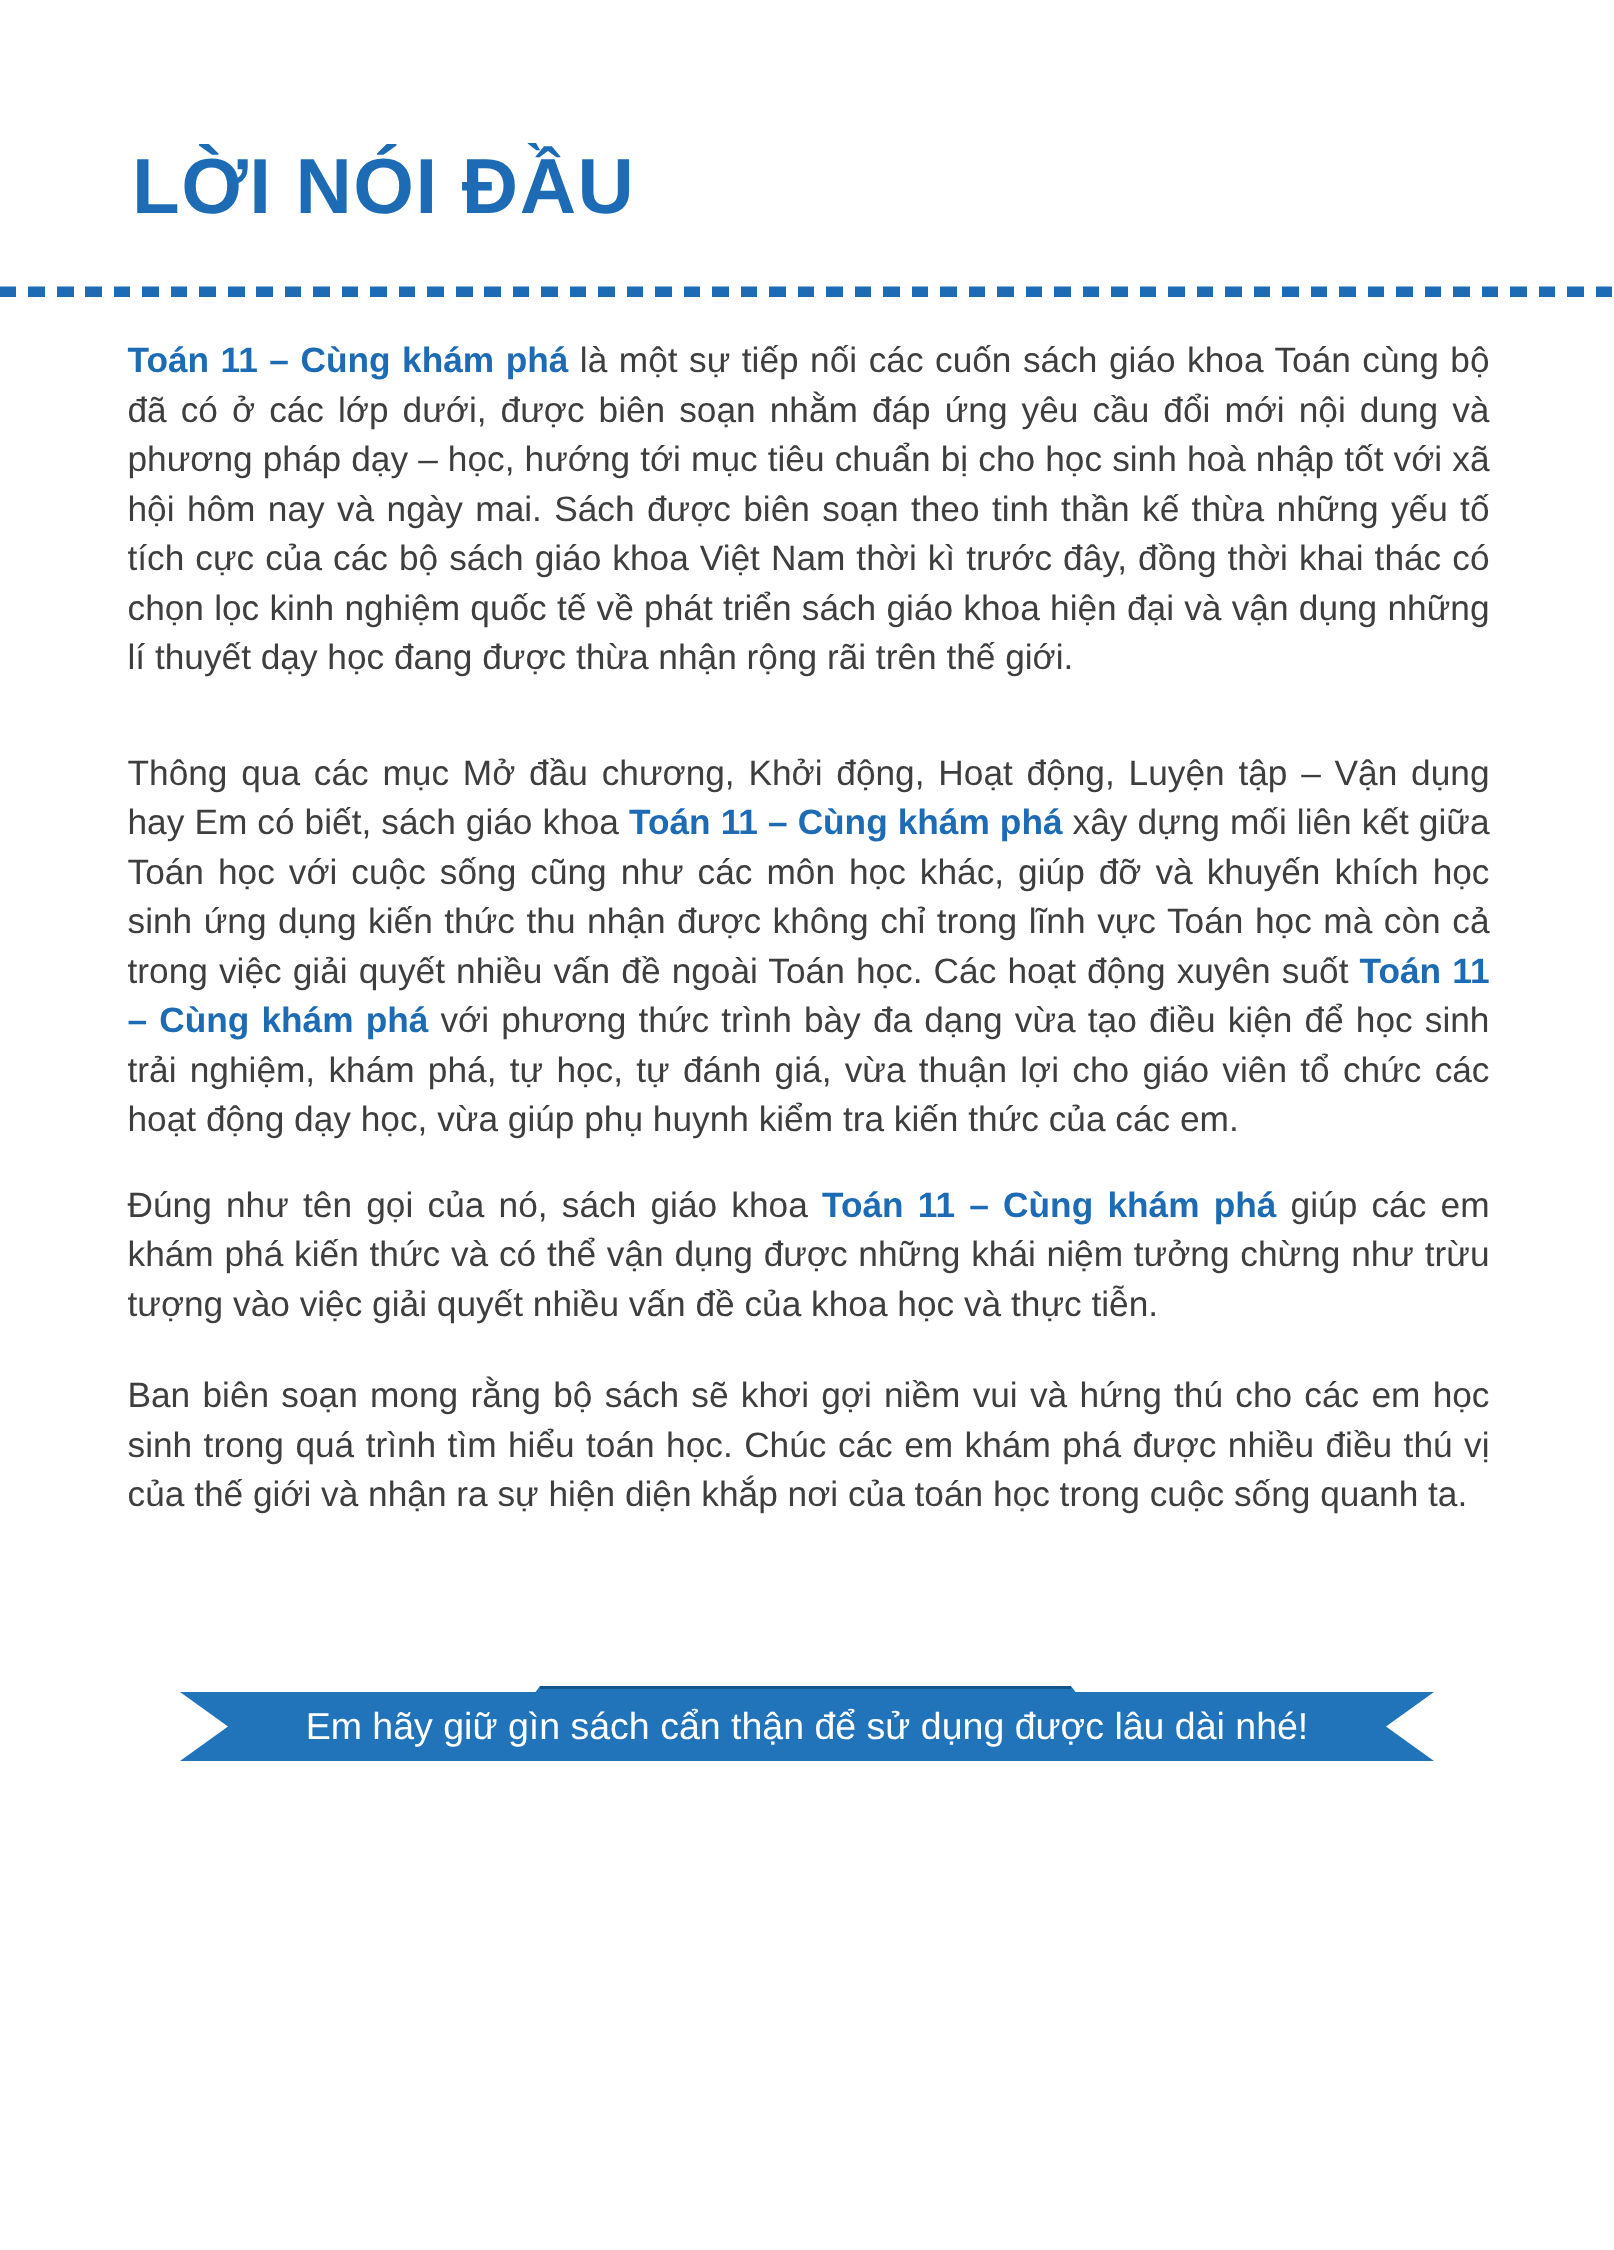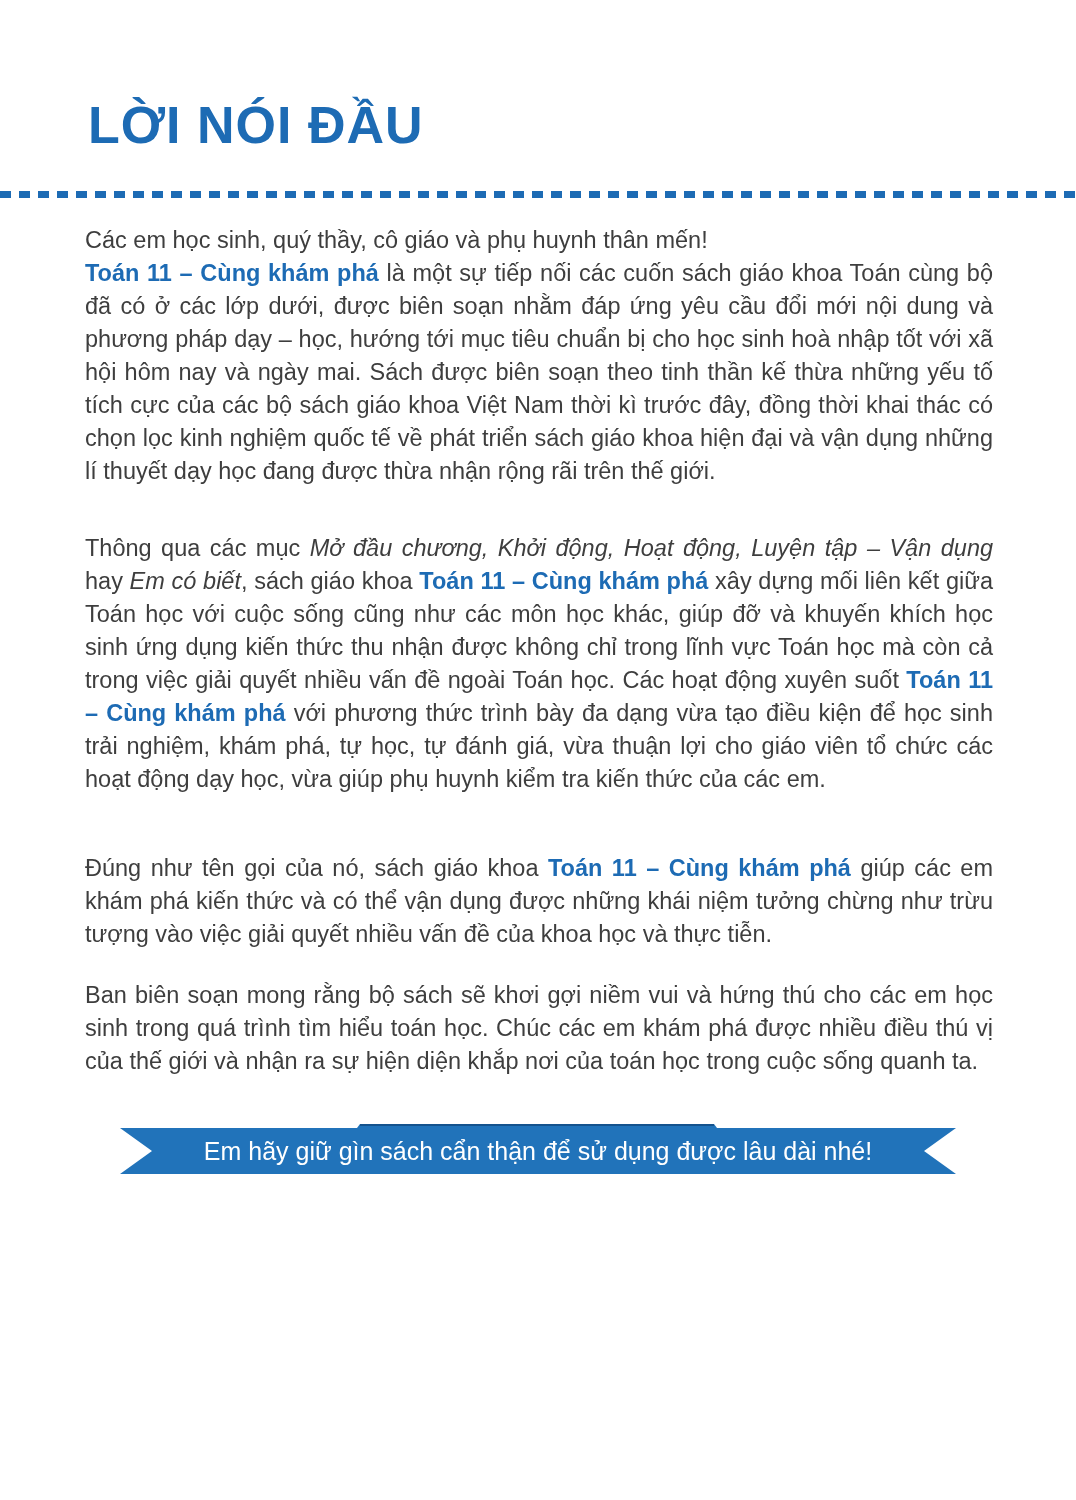--- a/index.html
+++ b/index.html
@@ -45,24 +45,24 @@
     font-size:23.5px;
     line-height:33px;
   }
   .greeting{
     text-align:left;
   }
   .para{
     text-align:justify;
   }
   .para-2{margin-top:44px;}
-  .para-3{margin-top:56px;}
+  .para-3{margin-top:24px;}
   .para-4{margin-top:28px;}
   .run-plain{font-style:normal;}
-  .run-italic{font-style:italic;}
+  .run-italic{}
   .run-brand{
     color:var(--accent);
     font-weight:700;
   }
   .ribbon{
     position:absolute;
     left:120px;
     top:1122px;
     width:836px;
     height:52px;
@@ -86,21 +86,20 @@
 </head>
 <body>
 
 <div class="page">
 
   <h1 class="page-title">LỜI NÓI ĐẦU</h1>
 
   <div class="dashed-divider"></div>
 
   <div class="content">
-    <p class="greeting">Các em học sinh, quý thầy, cô giáo và phụ huynh thân mến!</p>
 
     <p class="para para-1"><span class="run-brand">Toán 11 – Cùng khám phá</span><span class="run-plain"> là một sự tiếp nối các cuốn sách giáo khoa Toán cùng bộ đã có ở các lớp dưới, được biên soạn nhằm đáp ứng yêu cầu đổi mới nội dung và phương pháp dạy – học, hướng tới mục tiêu chuẩn bị cho học sinh hoà nhập tốt với xã hội hôm nay và ngày mai. Sách được biên soạn theo tinh thần kế thừa những yếu tố tích cực của các bộ sách giáo khoa Việt Nam thời kì trước đây, đồng thời khai thác có chọn lọc kinh nghiệm quốc tế về phát triển sách giáo khoa hiện đại và vận dụng những lí thuyết dạy học đang được thừa nhận rộng rãi trên thế giới.</span></p>
 
     <p class="para para-2"><span class="run-plain">Thông qua các mục </span><span class="run-italic">Mở đầu chương,</span><span class="run-plain"> </span><span class="run-italic">Khởi động,</span><span class="run-plain"> </span><span class="run-italic">Hoạt động,</span><span class="run-plain"> </span><span class="run-italic">Luyện tập – Vận dụng</span><span class="run-plain"> hay </span><span class="run-italic">Em có biết</span><span class="run-plain">, sách giáo khoa </span><span class="run-brand">Toán 11 – Cùng khám phá</span><span class="run-plain"> xây dựng mối liên kết giữa Toán học với cuộc sống cũng như các môn học khác, giúp đỡ và khuyến khích học sinh ứng dụng kiến thức thu nhận được không chỉ trong lĩnh vực Toán học mà còn cả trong việc giải quyết nhiều vấn đề ngoài Toán học. Các hoạt động xuyên suốt </span><span class="run-brand">Toán 11 – Cùng khám phá</span><span class="run-plain"> với phương thức trình bày đa dạng vừa tạo điều kiện để học sinh trải nghiệm, khám phá, tự học, tự đánh giá, vừa thuận lợi cho giáo viên tổ chức các hoạt động dạy học, vừa giúp phụ huynh kiểm tra kiến thức của các em.</span></p>
 
     <p class="para para-3"><span class="run-plain">Đúng như tên gọi của nó, sách giáo khoa </span><span class="run-brand">Toán 11 – Cùng khám phá</span><span class="run-plain"> giúp các em khám phá kiến thức và có thể vận dụng được những khái niệm tưởng chừng như trừu tượng vào việc giải quyết nhiều vấn đề của khoa học và thực tiễn.</span></p>
 
     <p class="para para-4"><span class="run-plain">Ban biên soạn mong rằng bộ sách sẽ khơi gợi niềm vui và hứng thú cho các em học sinh trong quá trình tìm hiểu toán học. Chúc các em khám phá được nhiều điều thú vị của thế giới và nhận ra sự hiện diện khắp nơi của toán học trong cuộc sống quanh ta.</span></p>
   </div>
 

